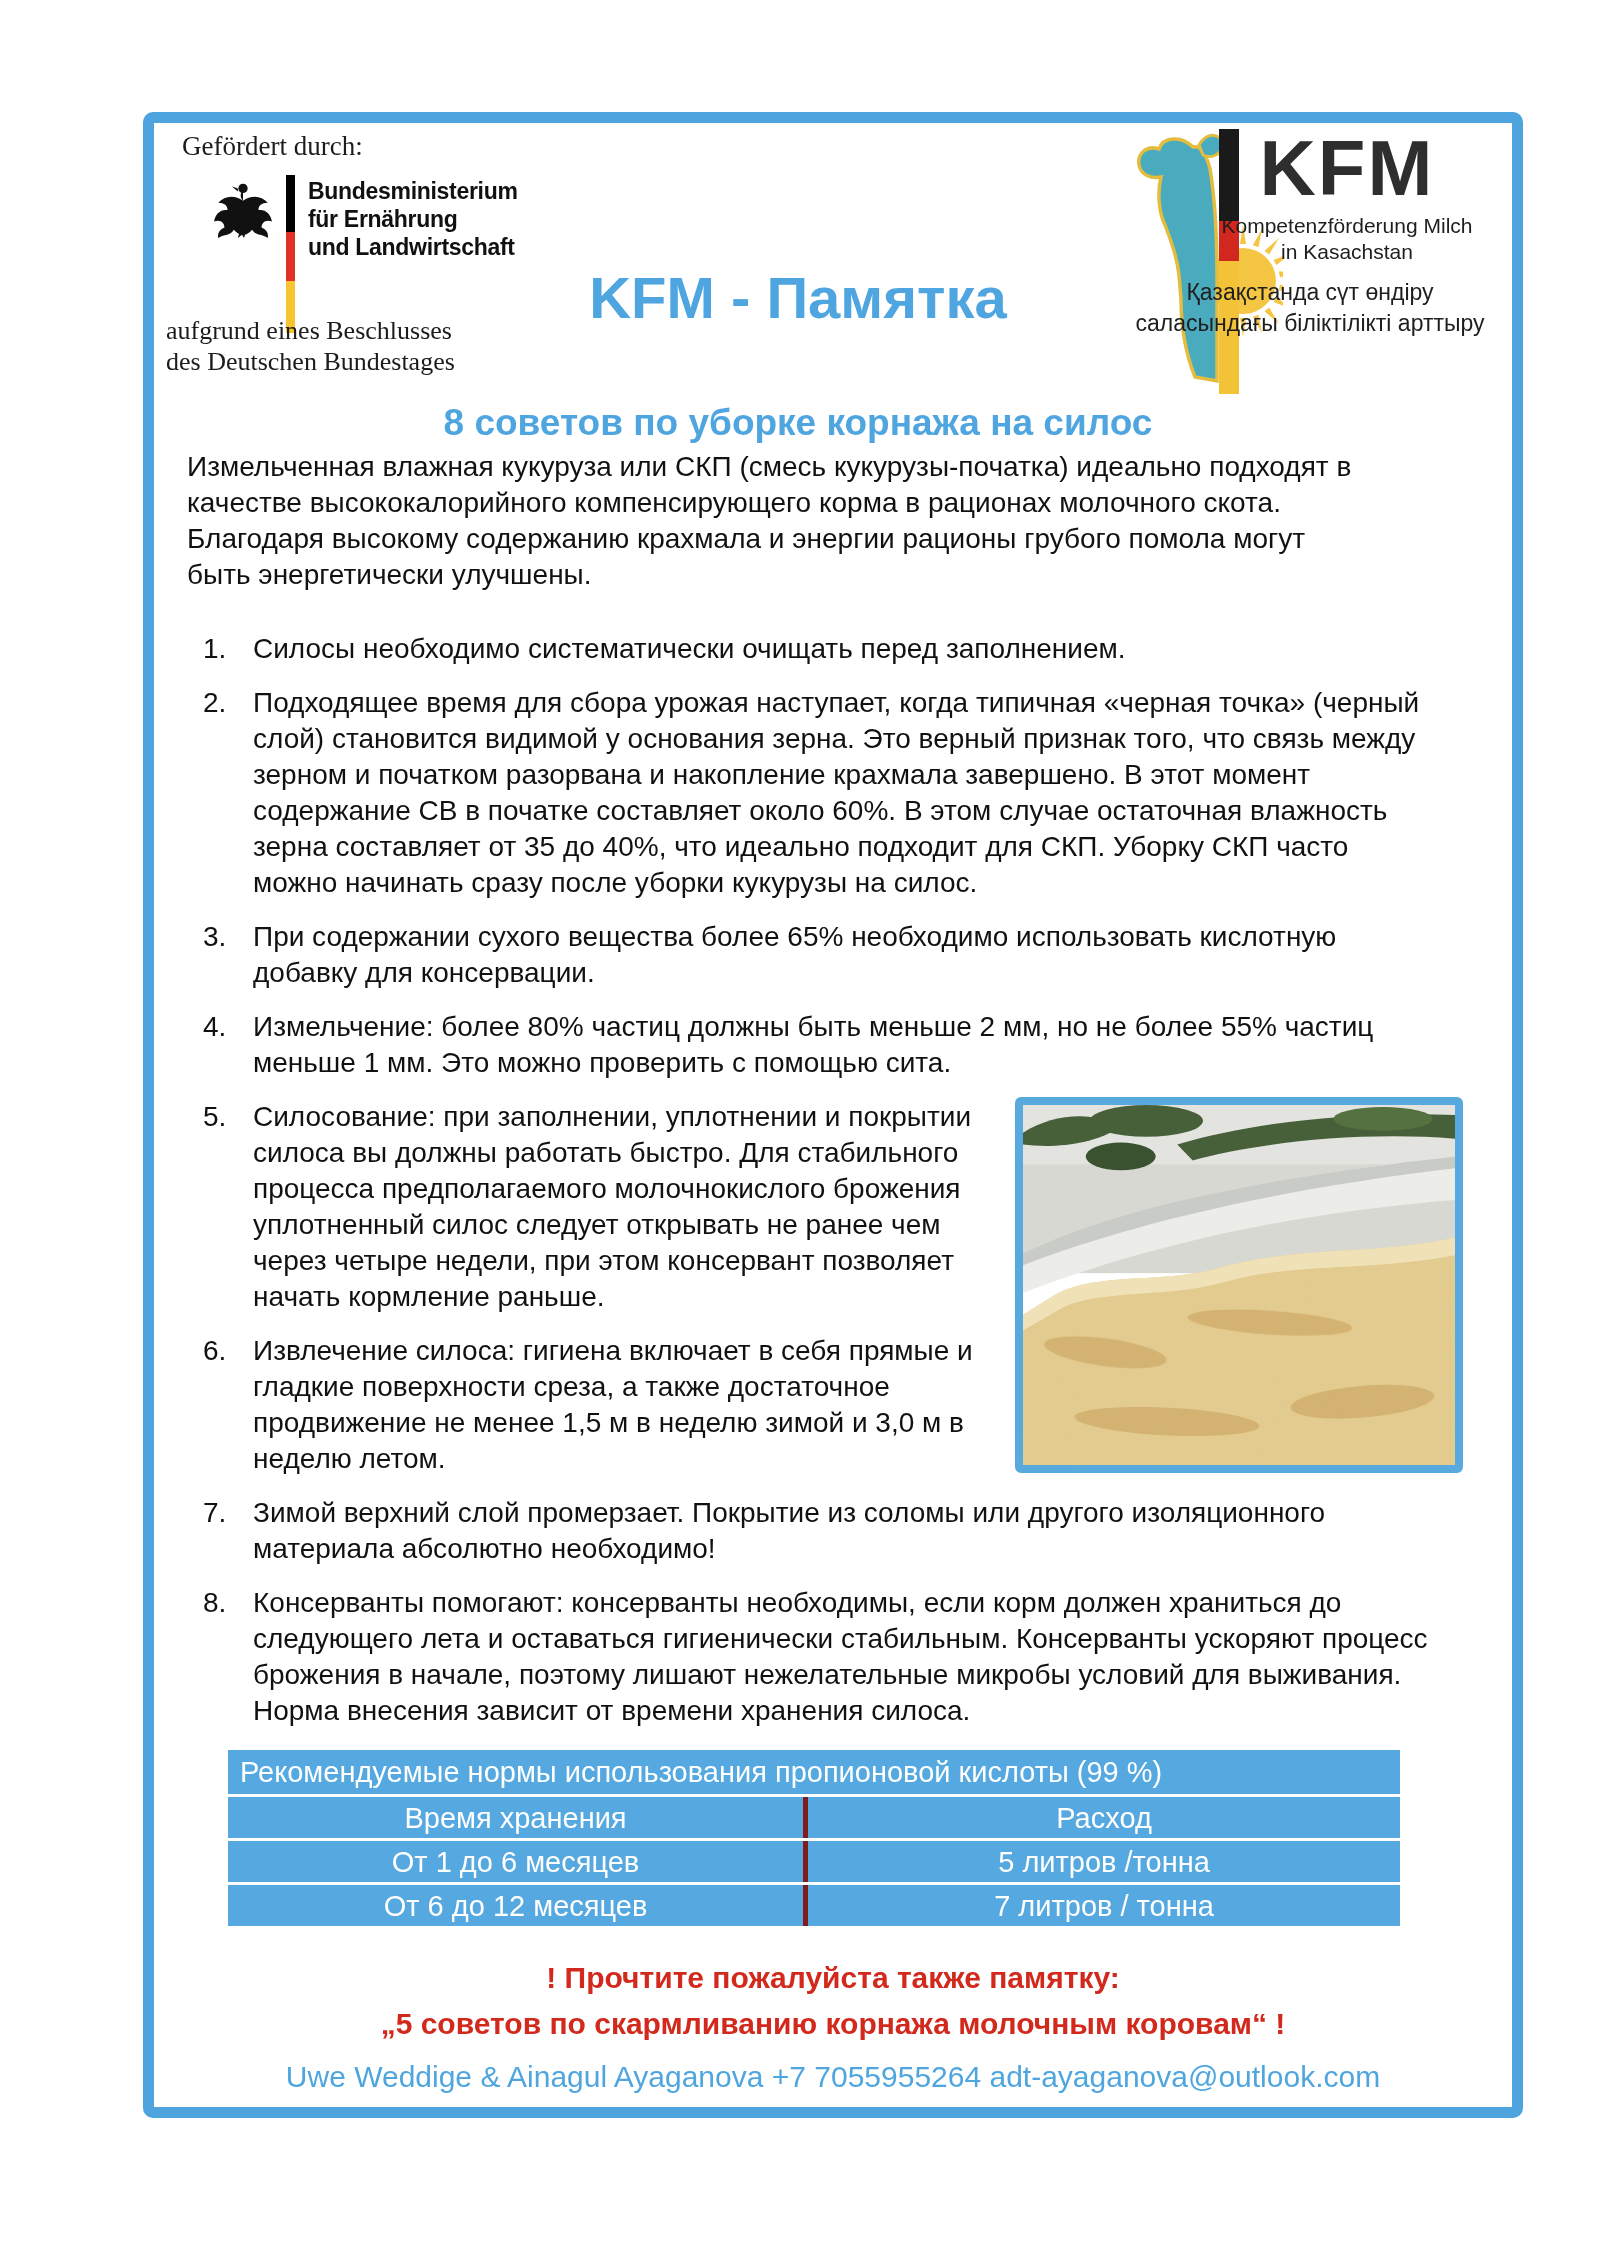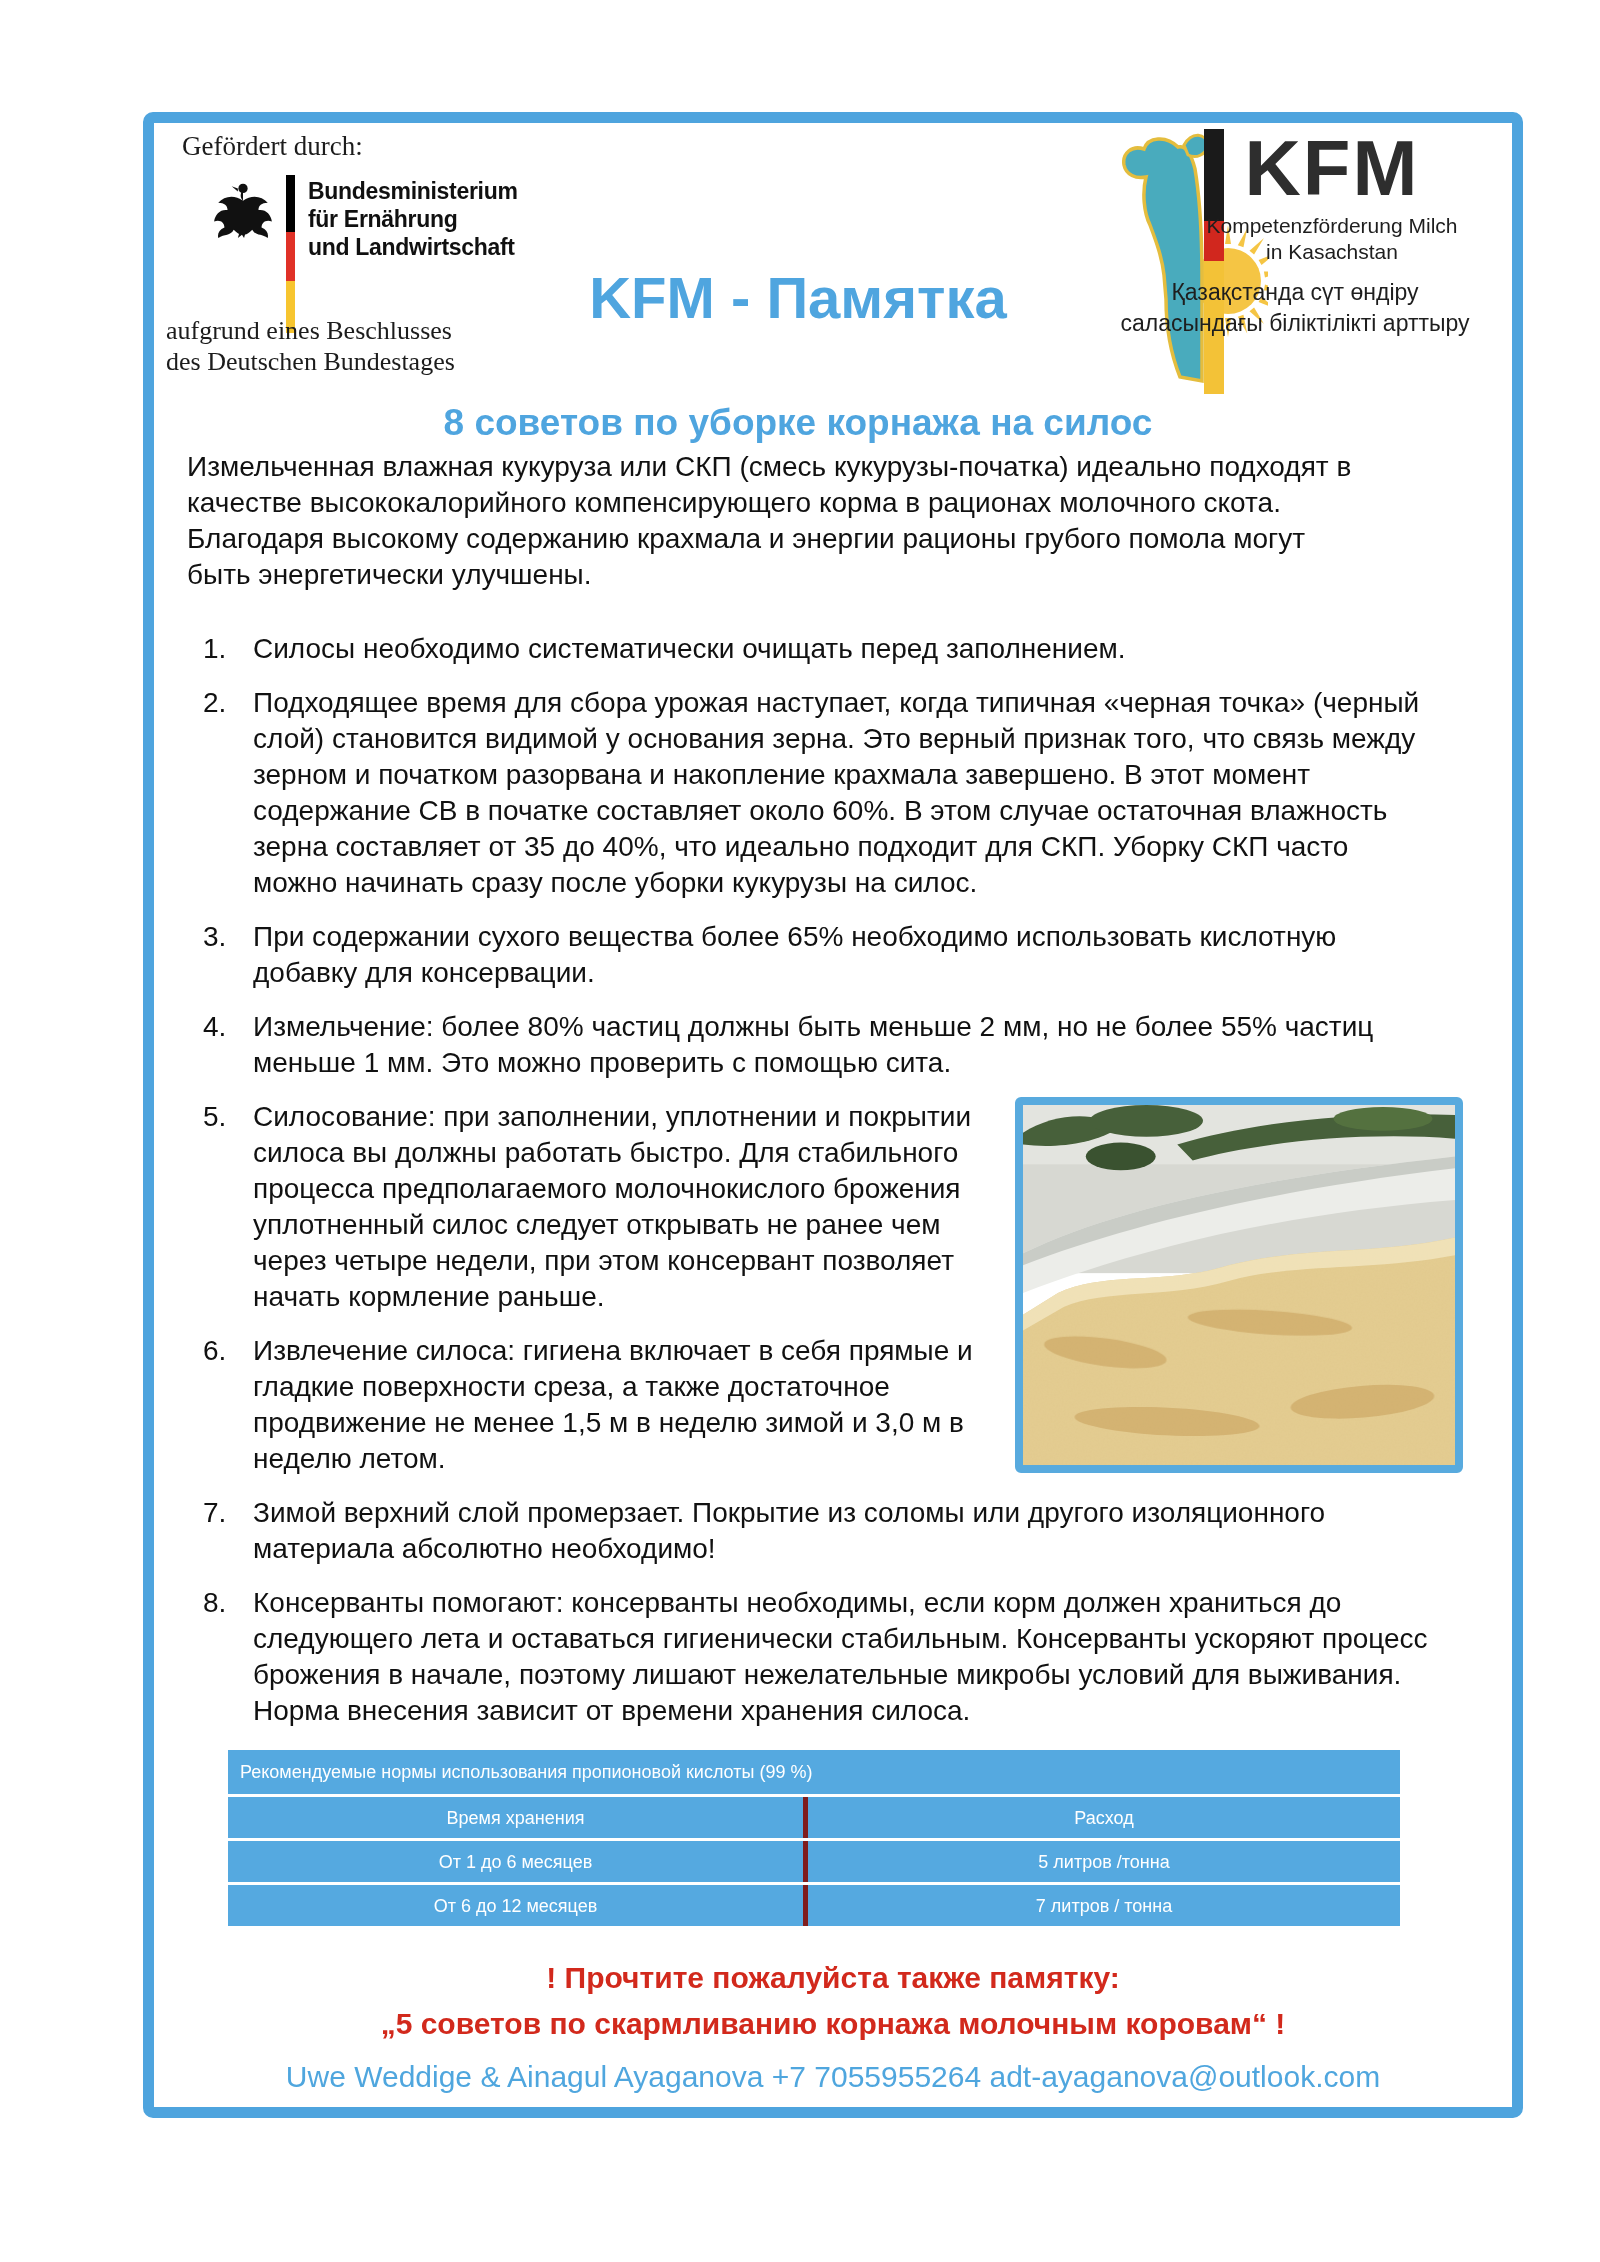--- a/index.html
+++ b/index.html
@@ -16,38 +16,38 @@
   .flag .fb{height:57px;background:#000;}
   .flag .fr{height:49px;background:#e03127;}
   .flag .fg{height:52px;background:#f7c52f;}
   .bmel-text{font-size:23px;font-weight:bold;line-height:28px;color:#101010;
              letter-spacing:-0.3px;padding-top:2px;}
   .bundestag{position:absolute;left:12px;top:192px;font-family:"Liberation Serif",serif;
              font-size:26px;line-height:31px;color:#1c1c1c;}
   .title-block{position:absolute;left:0;right:70px;top:144px;text-align:center;}
   .doc-title{font-size:58px;font-weight:bold;color:#4FA5DF;margin:0;line-height:62px;}
   .doc-subtitle{font-size:37px;font-weight:bold;color:#4FA5DF;margin:74px 0 0 0;line-height:40px;}
-  .kfm{position:absolute;right:20px;top:2px;width:400px;height:280px;}
+  .kfm{position:absolute;right:5px;top:2px;width:400px;height:280px;}
   .kfm-art{position:absolute;left:26px;top:4px;width:150px;height:265px;}
   .kfm-txt{position:absolute;left:90px;top:0;width:300px;text-align:center;}
   .kfm-acronym{font-size:78px;font-weight:bold;color:#2e2e2e;letter-spacing:2px;line-height:86px;}
   .kfm-de{font-size:21px;color:#1e1e1e;line-height:26px;margin-top:2px;}
   .kfm-kk{position:absolute;left:6px;top:152px;width:394px;text-align:center;
           font-size:23px;color:#1e1e1e;line-height:31px;}
   .body{padding:0 29px 0 29px;font-size:28px;line-height:36px;}
   .intro{width:1180px;margin:4px;}
   .tips{counter-reset:tip;margin:38px 0 0 20px;width:1225px;}
   .tip{position:relative;padding-left:50px;margin-bottom:18px;}
   .tip::before{counter-increment:tip;content:counter(tip) ".";position:absolute;left:0;top:0;}
   .photo{float:right;width:432px;height:360px;border:8px solid #58AADE;border-radius:6px;
          margin:-2px -35px 8px 24px;overflow:hidden;}
   .photo svg{display:block;width:100%;height:100%;}
   .norm-table{border-collapse:separate;border-spacing:0 3px;margin:14px 0 0 45px;
               width:1172px;table-layout:fixed;}
-  .norm-table td{background:#55A9E0;color:#fff;font-size:18px;height:41px;
+  .norm-table td{background:#55A9E0;color:#fff;font-size:29px;height:41px;
                  text-align:center;padding:0;overflow:hidden;white-space:nowrap;}
   .norm-table td.tbl-title{text-align:left;padding-left:12px;height:44px;}
   .norm-table td.col2{border-left:5px solid #7f1d1d;}
   .notice{margin-top:26px;text-align:center;color:#D2291C;font-weight:bold;
           font-size:30px;line-height:46px;}
   .contact{margin-top:12px;text-align:center;color:#4FA6DE;font-size:30px;}
 </style>
 </head>
 <body>
 

